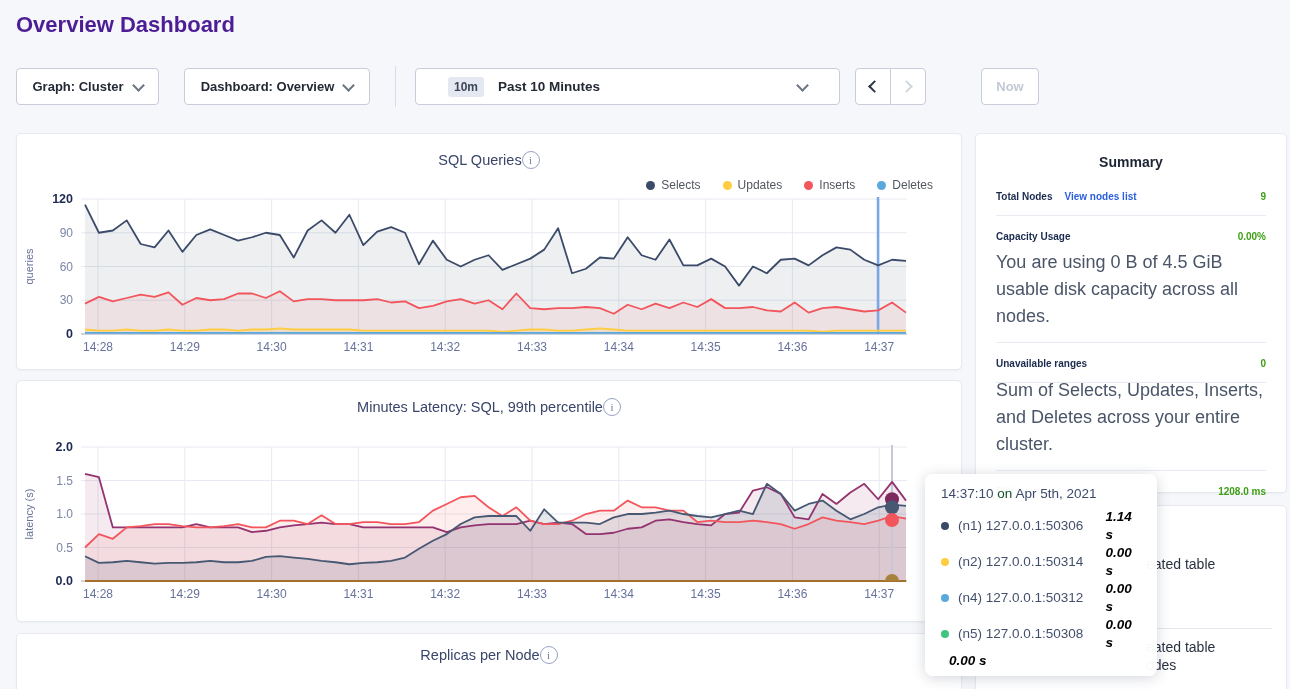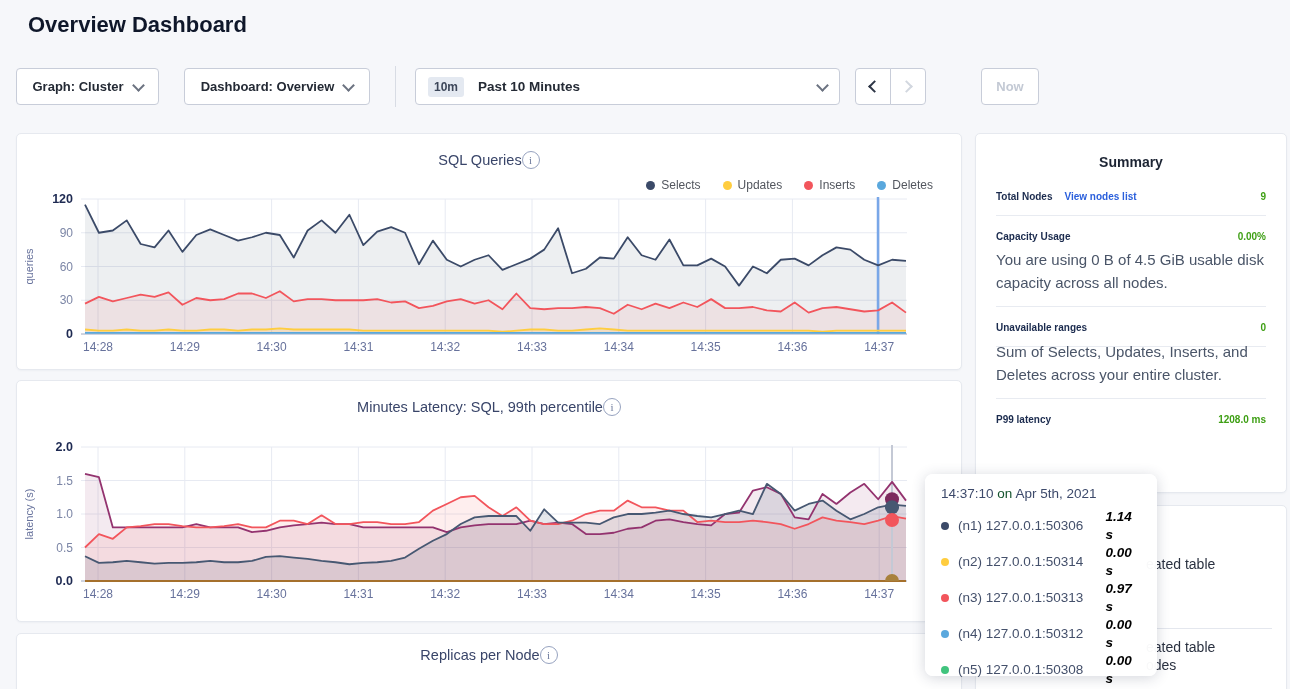--- a/index.html
+++ b/index.html
@@ -1,19 +1,19 @@
 <!DOCTYPE html>
 <html><head>
 <meta charset="utf-8">
 <style>
   html,body{margin:0;padding:0;width:1290px;height:689px;overflow:hidden;background:#f6f7fa;
     font-family:"Liberation Sans",sans-serif;color:#242a35;}
   .panel{position:absolute;background:#fff;border:1px solid #e6e9ef;border-radius:5px;
     box-shadow:0 1px 2px rgba(30,40,70,0.04);}
-  .page-title{position:absolute;left:16px;top:12px;font-size:22px;font-weight:600;color:#0f172a;margin-left:12px;}
+  .page-title{position:absolute;left:16px;top:12px;font-size:22px;font-weight:600;color:#4c1d95;}
   .btn{position:absolute;height:37px;background:#fff;border:1px solid #c8cdd9;border-radius:4px;
     display:flex;align-items:center;justify-content:center;font-size:13px;font-weight:700;color:#242a35;
     box-sizing:border-box;cursor:pointer;}
   .chev{display:inline-block;width:7px;height:7px;border-right:2px solid currentColor;border-bottom:2px solid currentColor;}
   .chev.down{transform:rotate(45deg);margin-top:-3px;}
   .chev.left{transform:rotate(135deg);margin-left:3px;}
   .chev.right{transform:rotate(-45deg);margin-right:3px;}
   .time-badge{background:#e4e9f1;color:#3c4659;font-size:12px;font-weight:700;border-radius:3px;
     padding:3px 6px;margin-right:14px;}
   .vdivider{position:absolute;width:1px;background:#d8dce4;}
@@ -28,21 +28,21 @@
   svg text.xt{font-family:"Liberation Sans",sans-serif;font-size:12px;fill:#67729c;}
   svg text.yt{font-family:"Liberation Sans",sans-serif;font-size:12px;fill:#7c86a6;}
   svg text.ytb{font-family:"Liberation Sans",sans-serif;font-size:12.5px;font-weight:700;fill:#1e2a52;}
   svg text.unit{font-family:"Liberation Sans",sans-serif;font-size:11px;fill:#67729c;}
   
   .sum-title{text-align:center;font-size:14px;font-weight:700;color:#1c2433;padding:20px 0 6px 0;}
   .sum-row{display:flex;align-items:baseline;padding:15px 0 13px 0;font-size:10px;}
   .sum-row .lbl{font-weight:700;color:#1b2b4e;}
   .sum-row .link{font-weight:700;color:#2a5fdc;margin-left:12px;cursor:pointer;}
   .sum-row .val{margin-left:auto;font-weight:700;color:#3e9f14;}
-  .sum-caption{font-size:15px;color:#4a5568;line-height:1.5;padding:0 0 12px 0;margin-top:-6px;}
+  .sum-caption{font-size:18px;color:#4a5568;line-height:1.5;padding:0 0 12px 0;margin-top:-6px;}
   .sum-div{border-top:1px solid #e8ebf1;}
   .sum-wrap{padding:0 20px;}
   
   .tooltip{position:absolute;background:rgba(255,255,255,0.97);border-radius:8px;
     box-shadow:0 2px 14px rgba(40,50,80,0.20);padding:12px 16px 12px 16px;z-index:20;}
   .t-head{font-size:13.5px;color:#3d4a6b;margin-bottom:7px;}
   .t-head .conn{color:#14532d;}
   .t-row{display:flex;align-items:center;font-size:13.5px;color:#44506b;line-height:18px;}
   .t-row .dot{width:8px;height:8px;border-radius:50%;margin-right:9px;flex:none;}
   .t-row .addr{width:148px;}
@@ -58,21 +58,21 @@
 
 <div class="btn" style="left:16px;top:68px;width:143px;">
   <span>Graph: Cluster</span>
   <span class="chev down" style="margin-left:10px;color:#6b7280;"></span>
 </div>
 <div class="btn" style="left:184px;top:68px;width:186px;">
   <span>Dashboard: Overview</span>
   <span class="chev down" style="margin-left:10px;color:#6b7280;"></span>
 </div>
 <div class="vdivider" style="left:395px;top:66px;height:41px;"></div>
-<div class="btn" style="left:415px;top:68px;width:425px;justify-content:flex-start;padding:0 12px;">
+<div class="btn" style="left:415px;top:68px;width:425px;justify-content:flex-start;padding:0 32px;">
   <span class="time-badge">10m</span>
   <span style="font-size:13.5px;">Past 10 Minutes</span>
   <span class="chev down" style="margin-left:auto;color:#6b7280;"></span>
 </div>
 <div class="btn" style="left:855px;top:68px;width:36px;border-radius:4px 0 0 4px;color:#2c3545;">
   <span class="chev left"></span>
 </div>
 <div class="btn" style="left:890px;top:68px;width:36px;border-radius:0 4px 4px 0;color:#d2d7df;">
   <span class="chev right"></span>
 </div>
@@ -259,25 +259,20 @@
         <span class="dot" style="background: rgb(59, 74, 104);"></span>
         <span class="addr">(n1) 127.0.0.1:50306</span>
         <span class="val">1.14 s</span>
       </div>
       <div class="t-row">
         <span class="dot" style="background: rgb(255, 205, 63);"></span>
         <span class="addr">(n2) 127.0.0.1:50314</span>
         <span class="val">0.00 s</span>
       </div>
       <div class="t-row">
-        <span class="dot" style="background: rgb(242, 85, 92);"></span>
-        <span class="addr">(n3) 127.0.0.1:50313</span>
-        <span class="val">0.97 s</span>
-      </div>
-      <div class="t-row">
         <span class="dot" style="background: rgb(90, 168, 221);"></span>
         <span class="addr">(n4) 127.0.0.1:50312</span>
         <span class="val">0.00 s</span>
       </div>
       <div class="t-row">
         <span class="dot" style="background: rgb(65, 196, 126);"></span>
         <span class="addr">(n5) 127.0.0.1:50308</span>
         <span class="val">0.00 s</span>
       </div>
       <div class="t-row">

